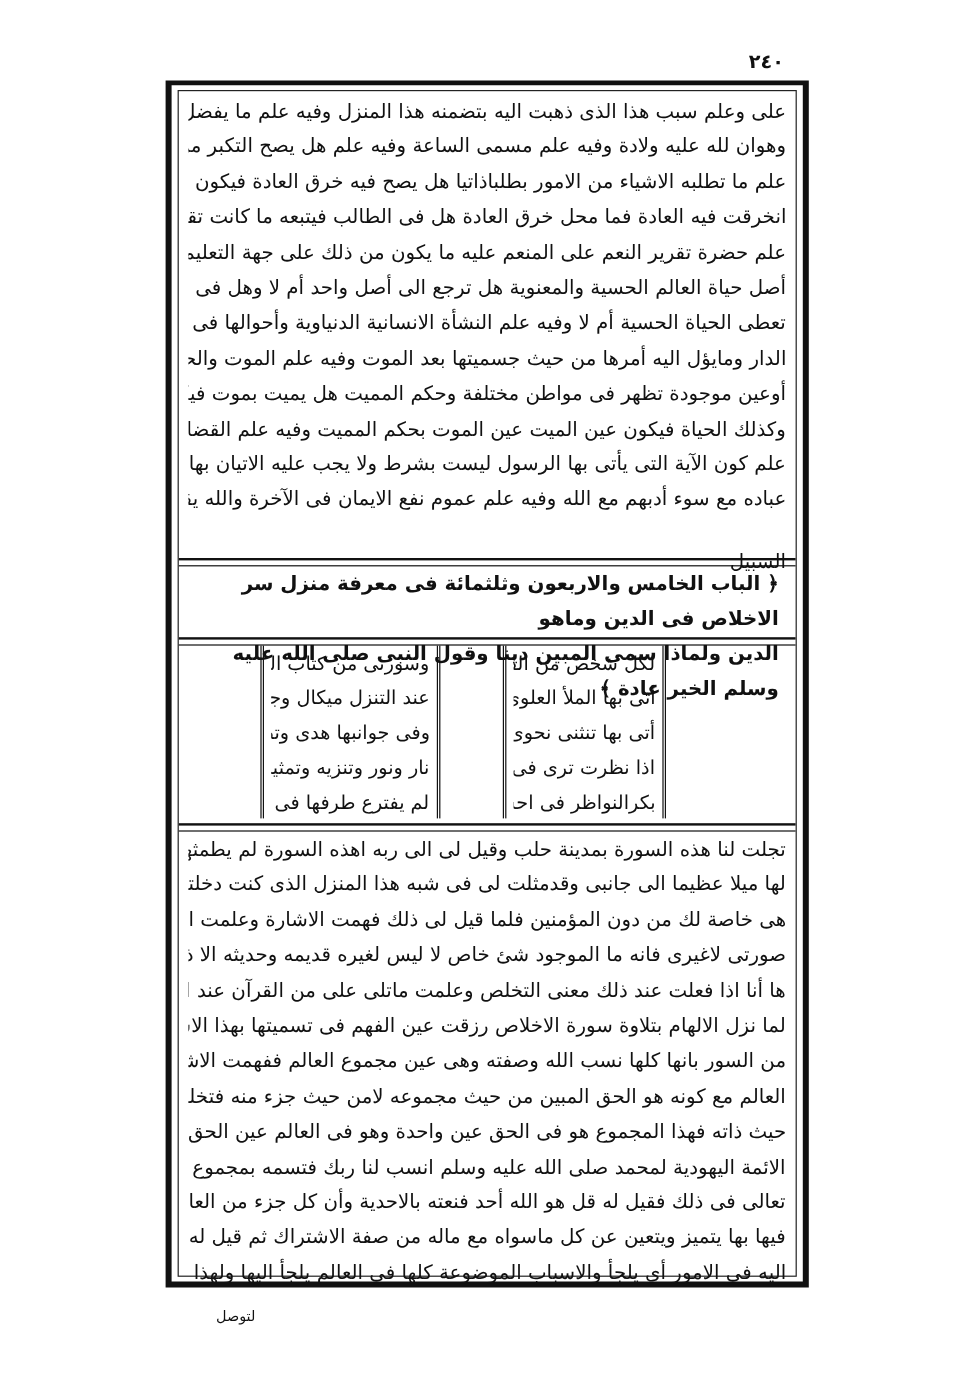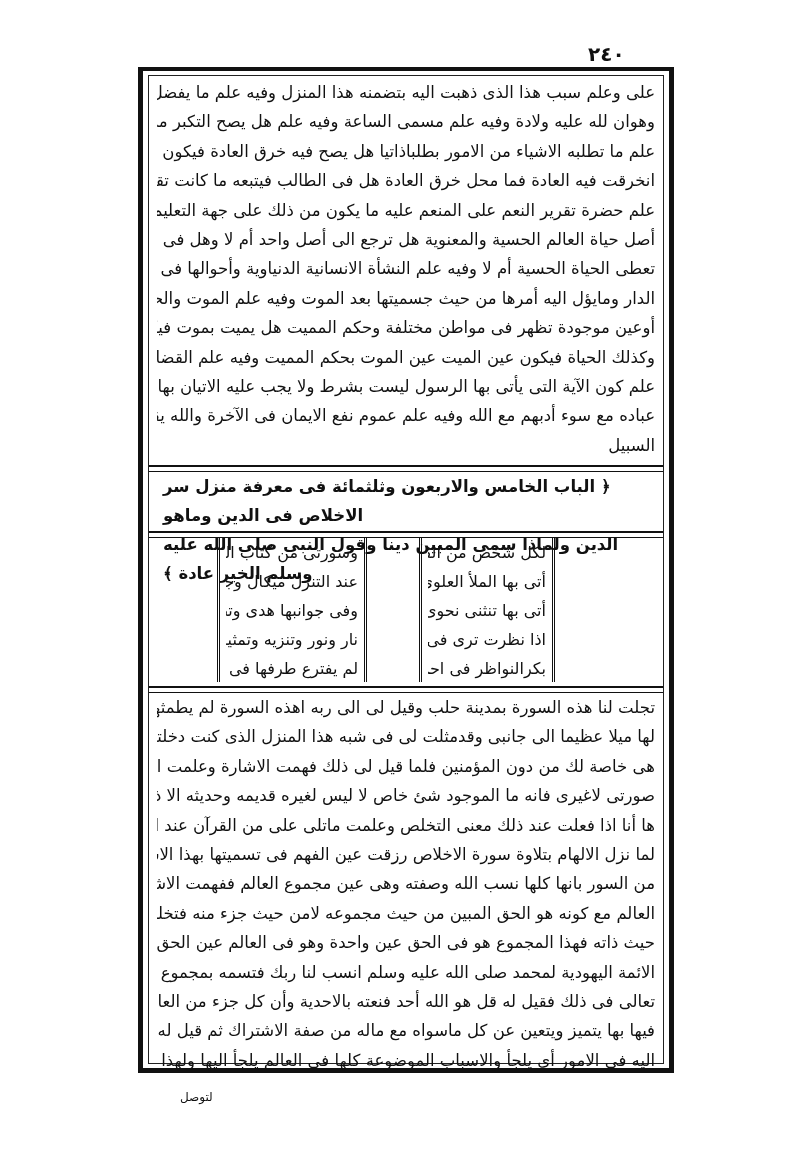--- a/index.html
+++ b/index.html
@@ -11,22 +11,22 @@
     width: 800px;
     height: 1158px;
     position: relative;
     overflow: hidden;
     font-family: "DejaVu Sans", sans-serif;
     color: #111111;
   }
   .page-number {
     position: absolute;
     top: 42px;
-    left: 588px;
-    font-size: 20px;
+    left: 624px;
+    font-size: 16px;
     font-weight: bold;
     letter-spacing: 1px;
     direction: rtl;
   }
   .frame {
     position: absolute;
     left: 138px;
     top: 67px;
     width: 536px;
     height: 1006px;
@@ -58,38 +58,39 @@
   .text-block .line {
     display: block;
     height: 29.4px;
     overflow: hidden;
     white-space: nowrap;
     text-align: justify;
     text-align-last: justify;
   }
   .text-block .line.last {
     text-align-last: right;
+    margin-top: 22px;
   }
   .block-1 { top: 2px; }
   .rule-double {
     position: absolute;
     left: 0;
     right: 0;
     height: 4px;
     border-top: 2px solid #111;
     border-bottom: 1px solid #111;
   }
   .rule-1 { top: 389px; }
   .chapter-heading {
     position: absolute;
     top: 396px;
     left: 14px;
     right: 14px;
     direction: rtl;
-    text-align: left;
+    text-align: right;
     font-size: 16.5px;
     line-height: 29px;
     font-weight: bold;
   }
   .rule-2 { top: 455px; }
   .poem {
     position: absolute;
     top: 462px;
     left: 8px;
     right: 8px;

